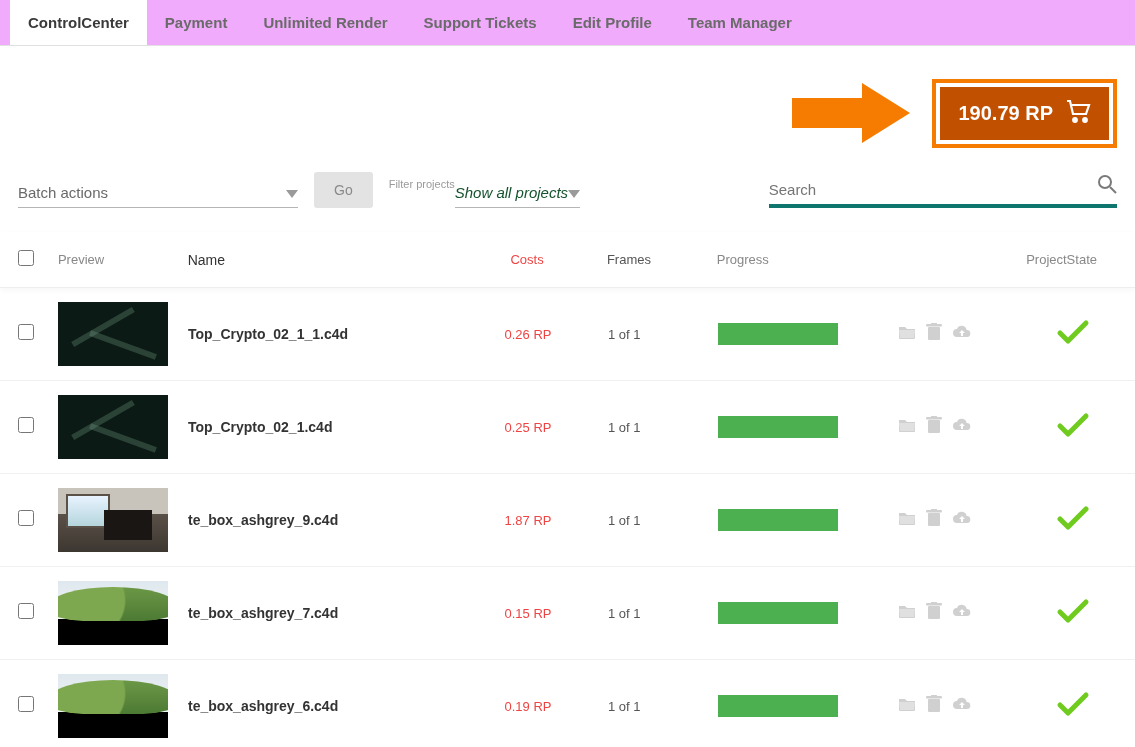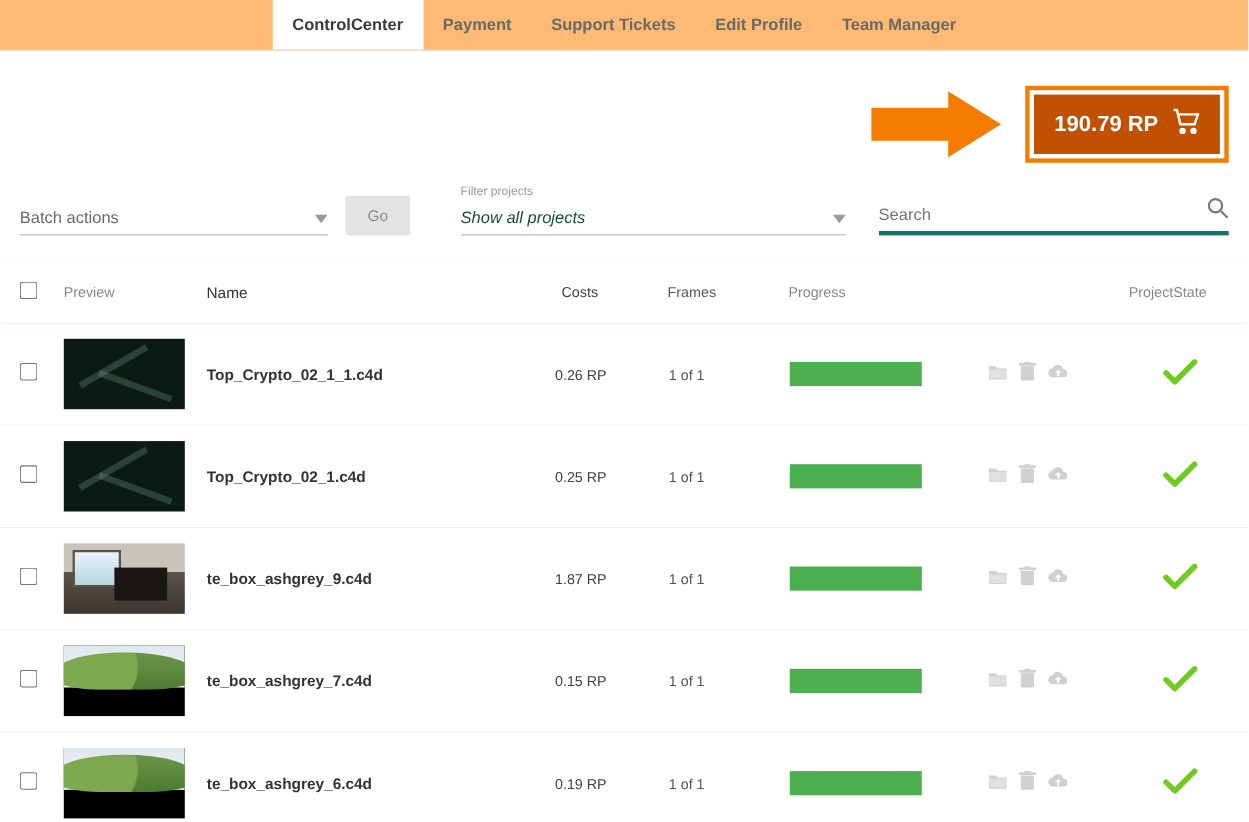--- a/index.html
+++ b/index.html
@@ -1,41 +1,41 @@
 <!DOCTYPE html>
 <html><head>
 <meta charset="utf-8">
 <style>
 * { box-sizing: border-box; margin: 0; padding: 0; }
 body { font-family: Arial, Helvetica, sans-serif; background: #fff; width: 1135px; color: #333; }
-.tabbar { display: flex; background: #fdba74; border-bottom: 1px solid #e0e0e0; padding: 0 10px; justify-content: center; }
+.tabbar { display: flex; background: #f0abfc; border-bottom: 1px solid #e0e0e0; padding: 0 10px; }
 .tabbar .tab { padding: 14px 18px; font-size: 15px; font-weight: 600; color: #6a6a6a; cursor: pointer; }
 .tabbar .tab.active { background: #fff; color: #3a3a3a; }
 
 .topright { display: flex; justify-content: flex-end; align-items: center; padding: 16px 18px 10px 18px; gap: 20px; margin-top: 16px; }
 .arrow-wrap { display: flex; align-items: center; }
 .credits-box { border: 4px solid #f57c00; padding: 4px; }
 .credits-btn { background: #c15100; color: #fff; padding: 12px 18px; display: flex; align-items: center; gap: 12px; font-size: 20px; font-weight: 600; cursor: pointer; }
 
 .filters { display: flex; align-items: flex-end; padding: 10px 18px 24px 18px; gap: 16px; }
 .batch-sel { flex: 0 0 280px; display: flex; align-items: center; justify-content: space-between; border-bottom: 1px solid #b5b5b5; padding: 6px 0; color: #6a6a6a; font-size: 15px; cursor: pointer; }
 .go-btn { background: #e3e3e3; color: #8a8a8a; border: none; padding: 10px 20px; border-radius: 3px; font-size: 14px; cursor: pointer; }
-.filter-col { flex: 0 0 350px; display: flex; flex-direction: column; margin-left: 30px; }
+.filter-col { flex: 0 0 350px; display: flex; flex-direction: row; }
 .filter-label { font-size: 11px; color: #9a9a9a; margin-bottom: 4px; }
 .filter-sel { display: flex; align-items: flex-end; justify-content: space-between; border-bottom: 1px solid #b5b5b5; padding: 6px 0; color: #14532d; font-size: 15px; cursor: pointer; font-style: italic; }
 .search-col { flex: 1; display: flex; align-items: flex-end; border-bottom: 4px solid #0f766e; padding: 6px 0; margin-left: 14px; }
 .search-input { flex: 1; border: none; outline: none; font-size: 15px; color: #6a6a6a; background: transparent; }
 
 .table { width: 100%; }
 .thead { display: flex; align-items: center; padding: 18px 18px; font-size: 13px; color: #888; border-bottom: 1px solid #eee; box-shadow: 0 2px 6px rgba(0,0,0,0.04); }
 .row { display: flex; align-items: center; padding: 14px 18px; border-bottom: 1px solid #f0f0f0; }
 .col-check { width: 40px; }
 .col-preview { width: 130px; }
 .col-name { width: 260px; font-size: 14px; font-weight: 700; color: #333; }
-.col-costs { width: 160px; font-size: 13px; color: #404040; text-align: center; }
+.col-costs { width: 160px; font-size: 13px; color: #ef4444; text-align: center; }
 .col-frames { width: 110px; font-size: 13px; color: #555; }
 .col-progress { width: 180px; }
 .col-actions { width: 130px; display: flex; gap: 10px; align-items: center; }
 .col-state { flex: 1; text-align: center; }
 .thead .col-name { font-weight: 400; }
 .thead .col-state { text-align: right; padding-right: 20px; }
 
 input[type=checkbox] { width: 16px; height: 16px; accent-color: #888; }
 .thumb { width: 110px; height: 64px; background: #555; position: relative; overflow: hidden; }
 .progress-bar { width: 120px; height: 22px; background: #4caf50; }
@@ -55,20 +55,21 @@
 .thumb.hill { background: #000;}
 .thumb.hill::before { content:''; position:absolute; inset:0; height: 38px; background: linear-gradient(#dfe8ee, #f2f6f8);}
 .thumb.hill::after { content:''; position:absolute; left: -10px; right: -10px; top: 6px; height: 34px; background: radial-gradient(circle at 30% 40%, #7da84f 40%, transparent 42%), linear-gradient(#6b9846, #4d7a33); border-radius: 60% 60% 40% 40% / 70% 70% 40% 40%;}
 </style>
 </head>
 <body>
 
 <div class="tabbar" id="tabbar">
     <div class="tab active">ControlCenter</div>
     <div class="tab">Payment</div>
+    <div class="tab">Unlimited Render</div>
     <div class="tab">Support Tickets</div>
     <div class="tab">Edit Profile</div>
     <div class="tab">Team Manager</div>
   </div>
 
 <div class="topright">
   <div class="arrow-wrap">
     <svg width="120" height="70" viewBox="0 0 120 70">
         <polygon points="0,20 70,20 70,5 118,35 70,65 70,50 0,50" fill="#f57c00"></polygon>
       </svg>

